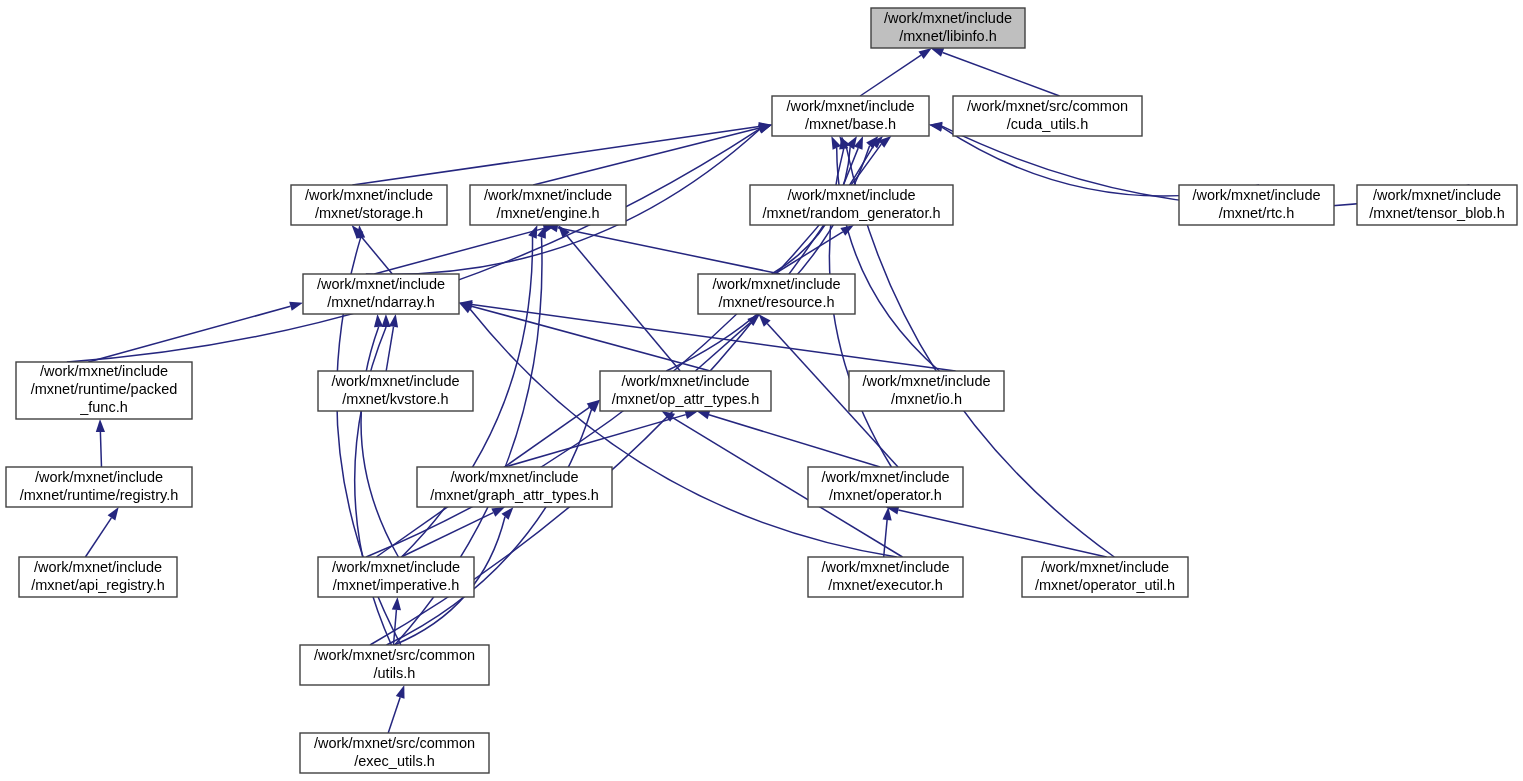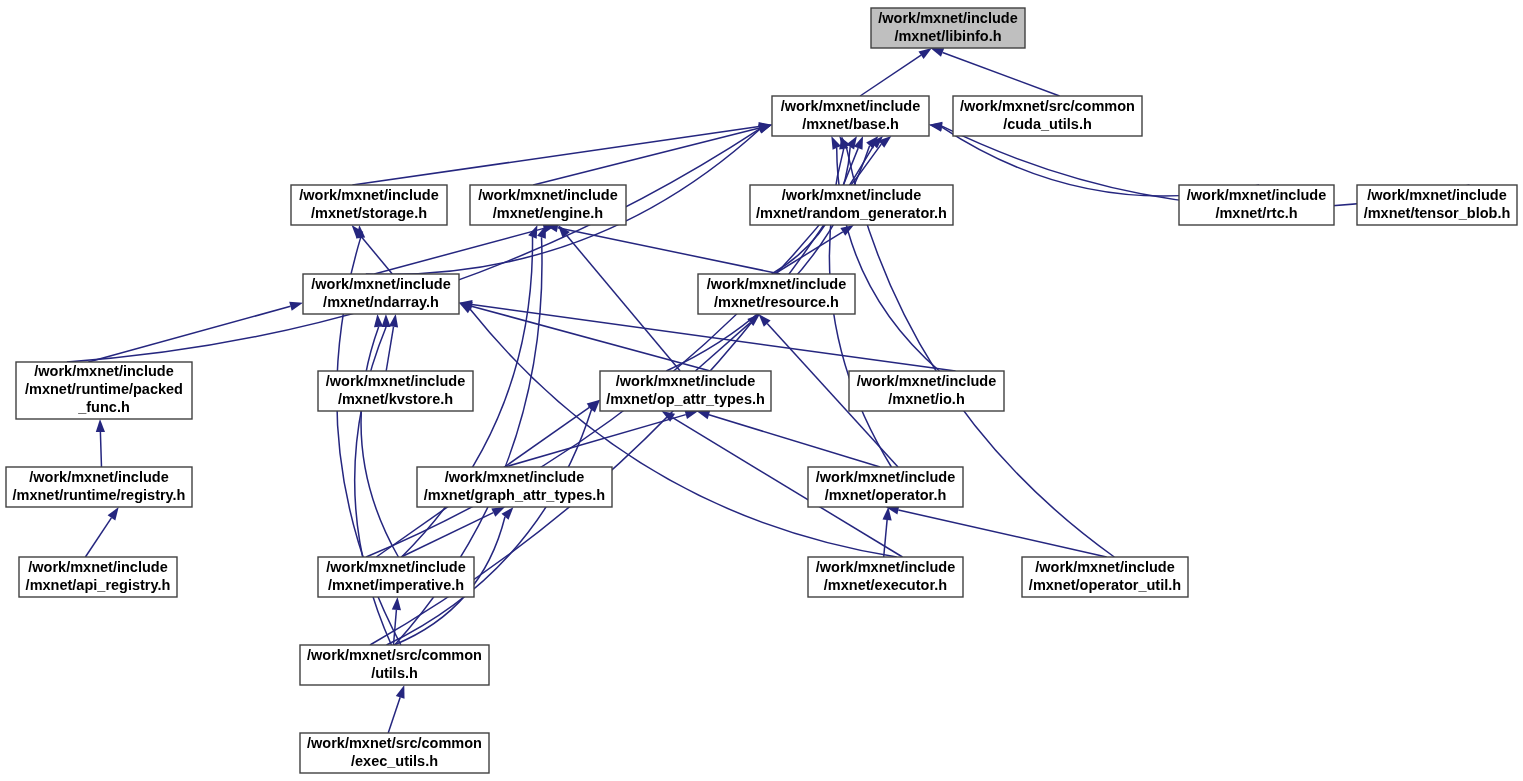--- a/index.html
+++ b/index.html
@@ -11,21 +11,20 @@
   body {
     width: 1523px;
     height: 781px;
     font-family: "Liberation Sans", sans-serif;
     overflow: hidden;
   }
   #graph-root {
     position: relative;
     width: 1406px;
     height: 781px;
-    font-weight: bold;
   }
   svg#dep-graph {
     display: block;
     width: 1523px;
     height: 781px;
   }
   .node-box {
     fill: #ffffff;
     stroke: #404040;
     stroke-width: 1.4;

